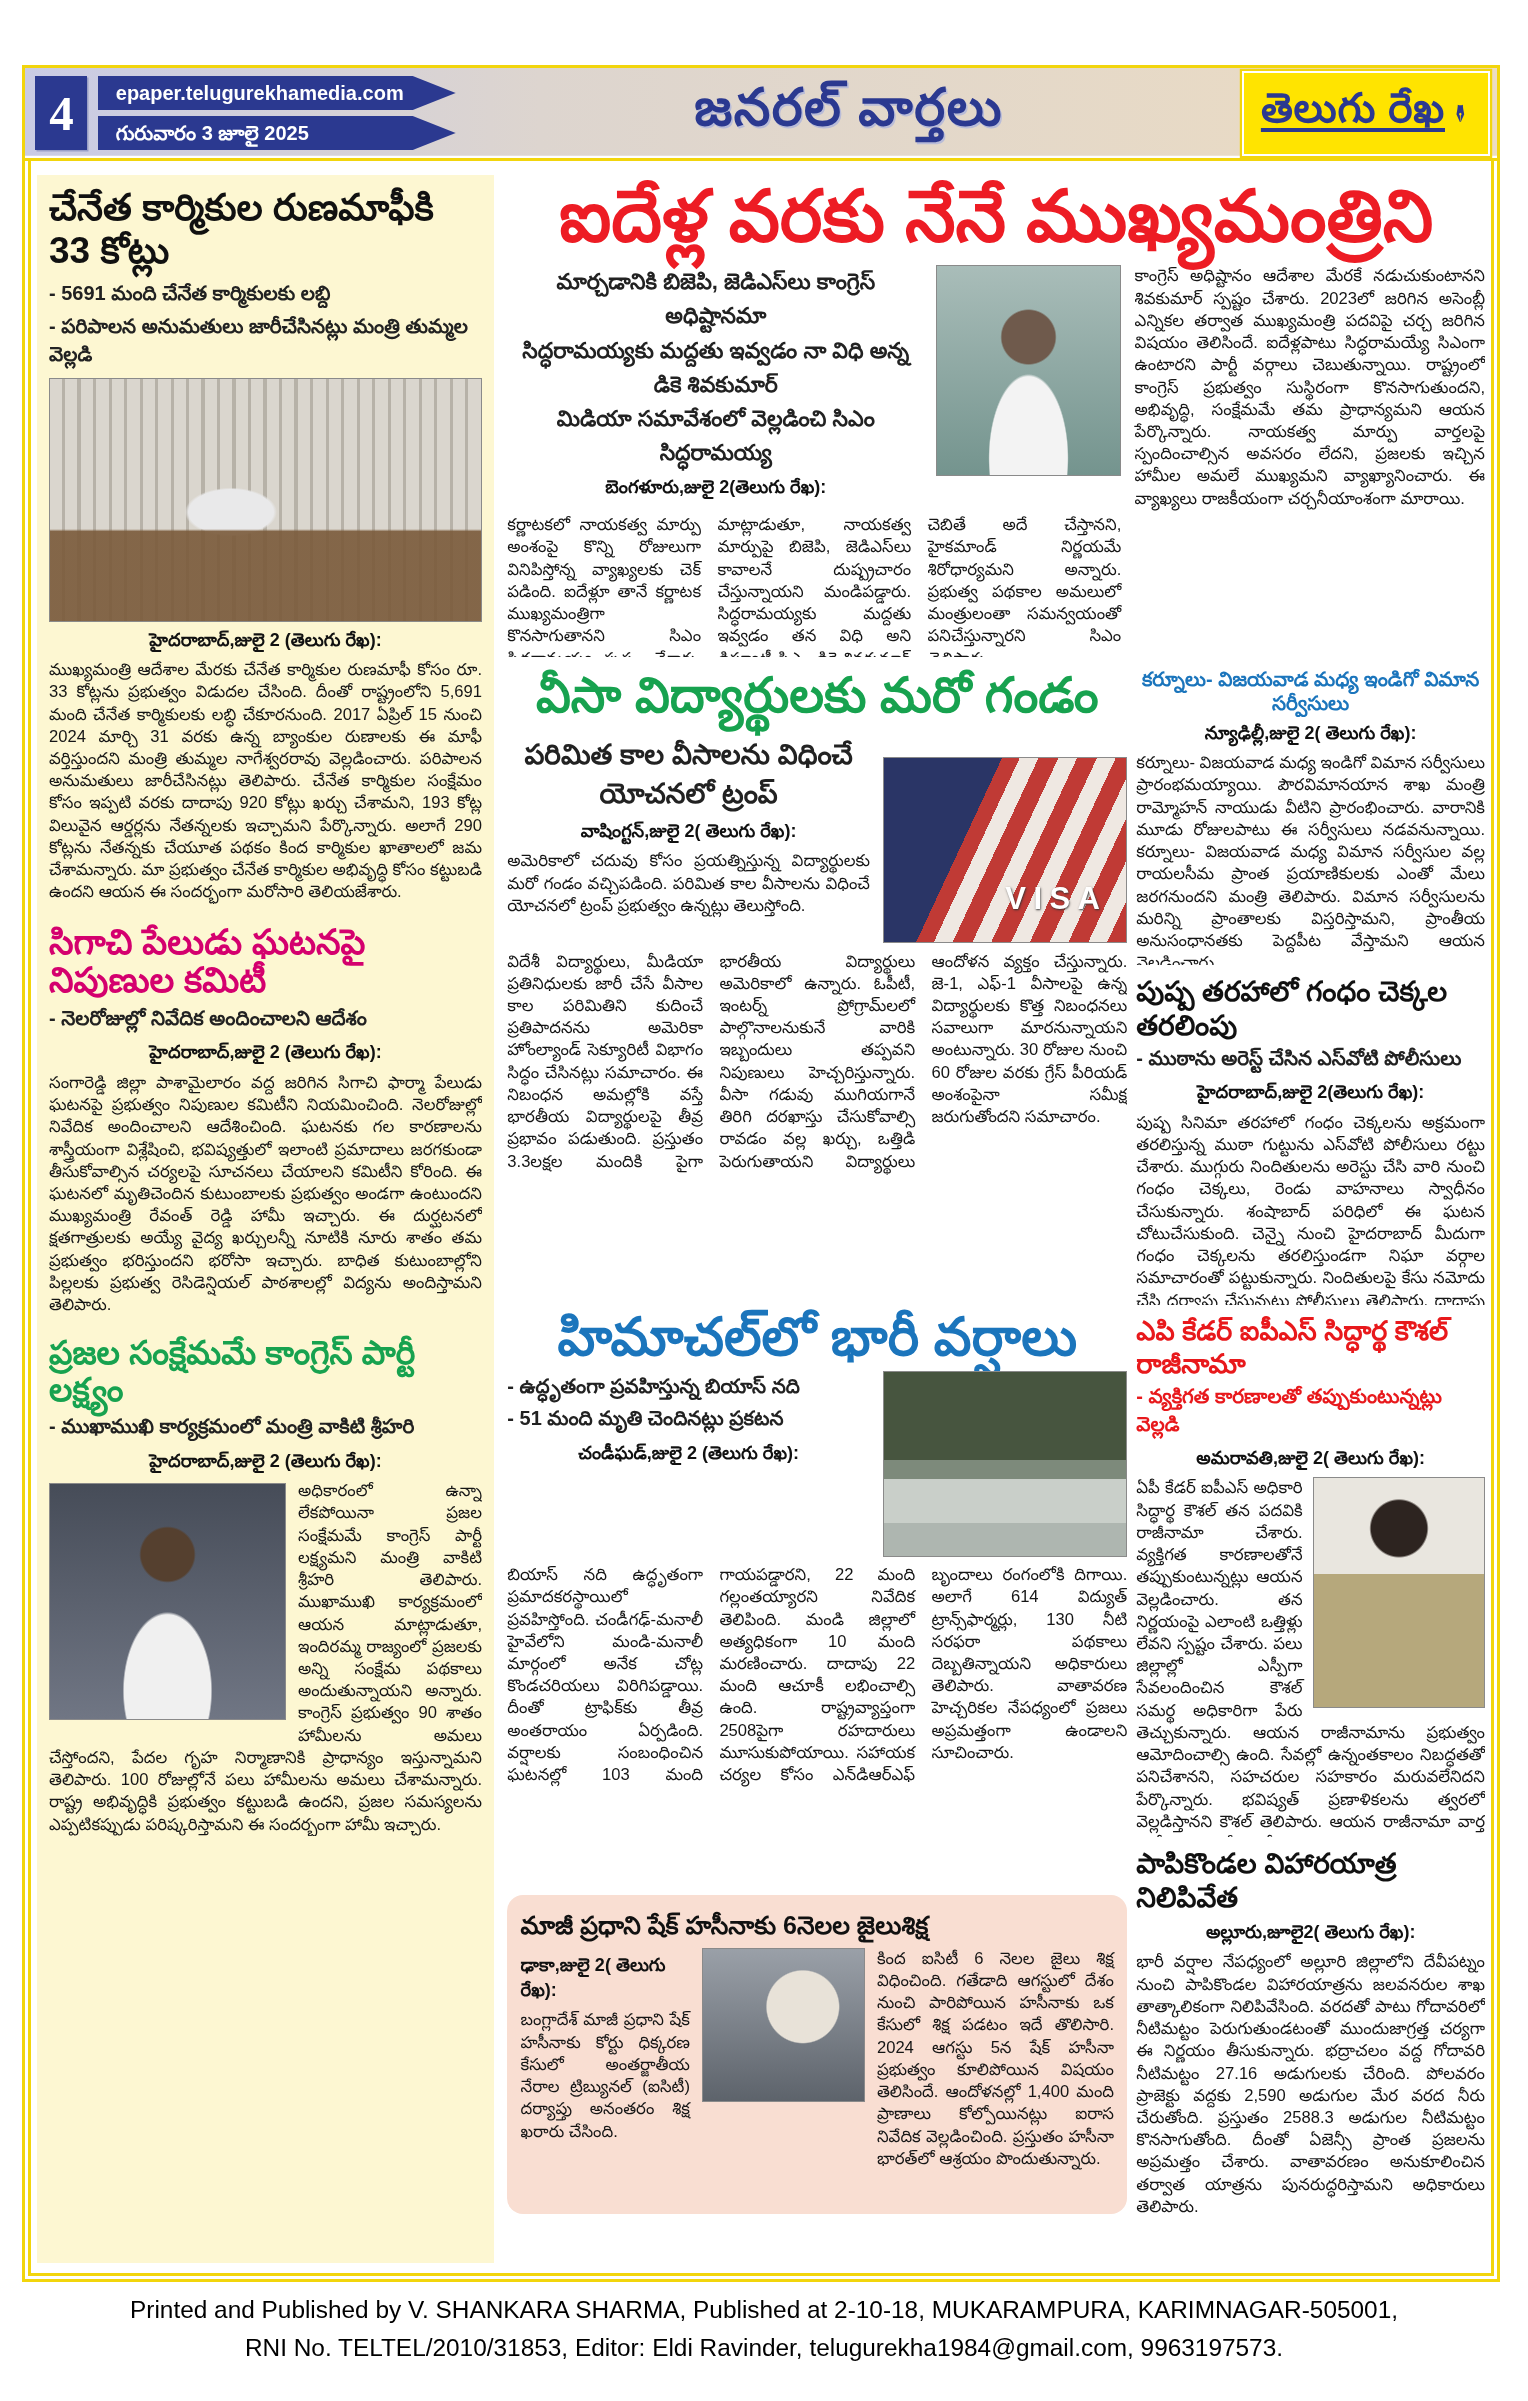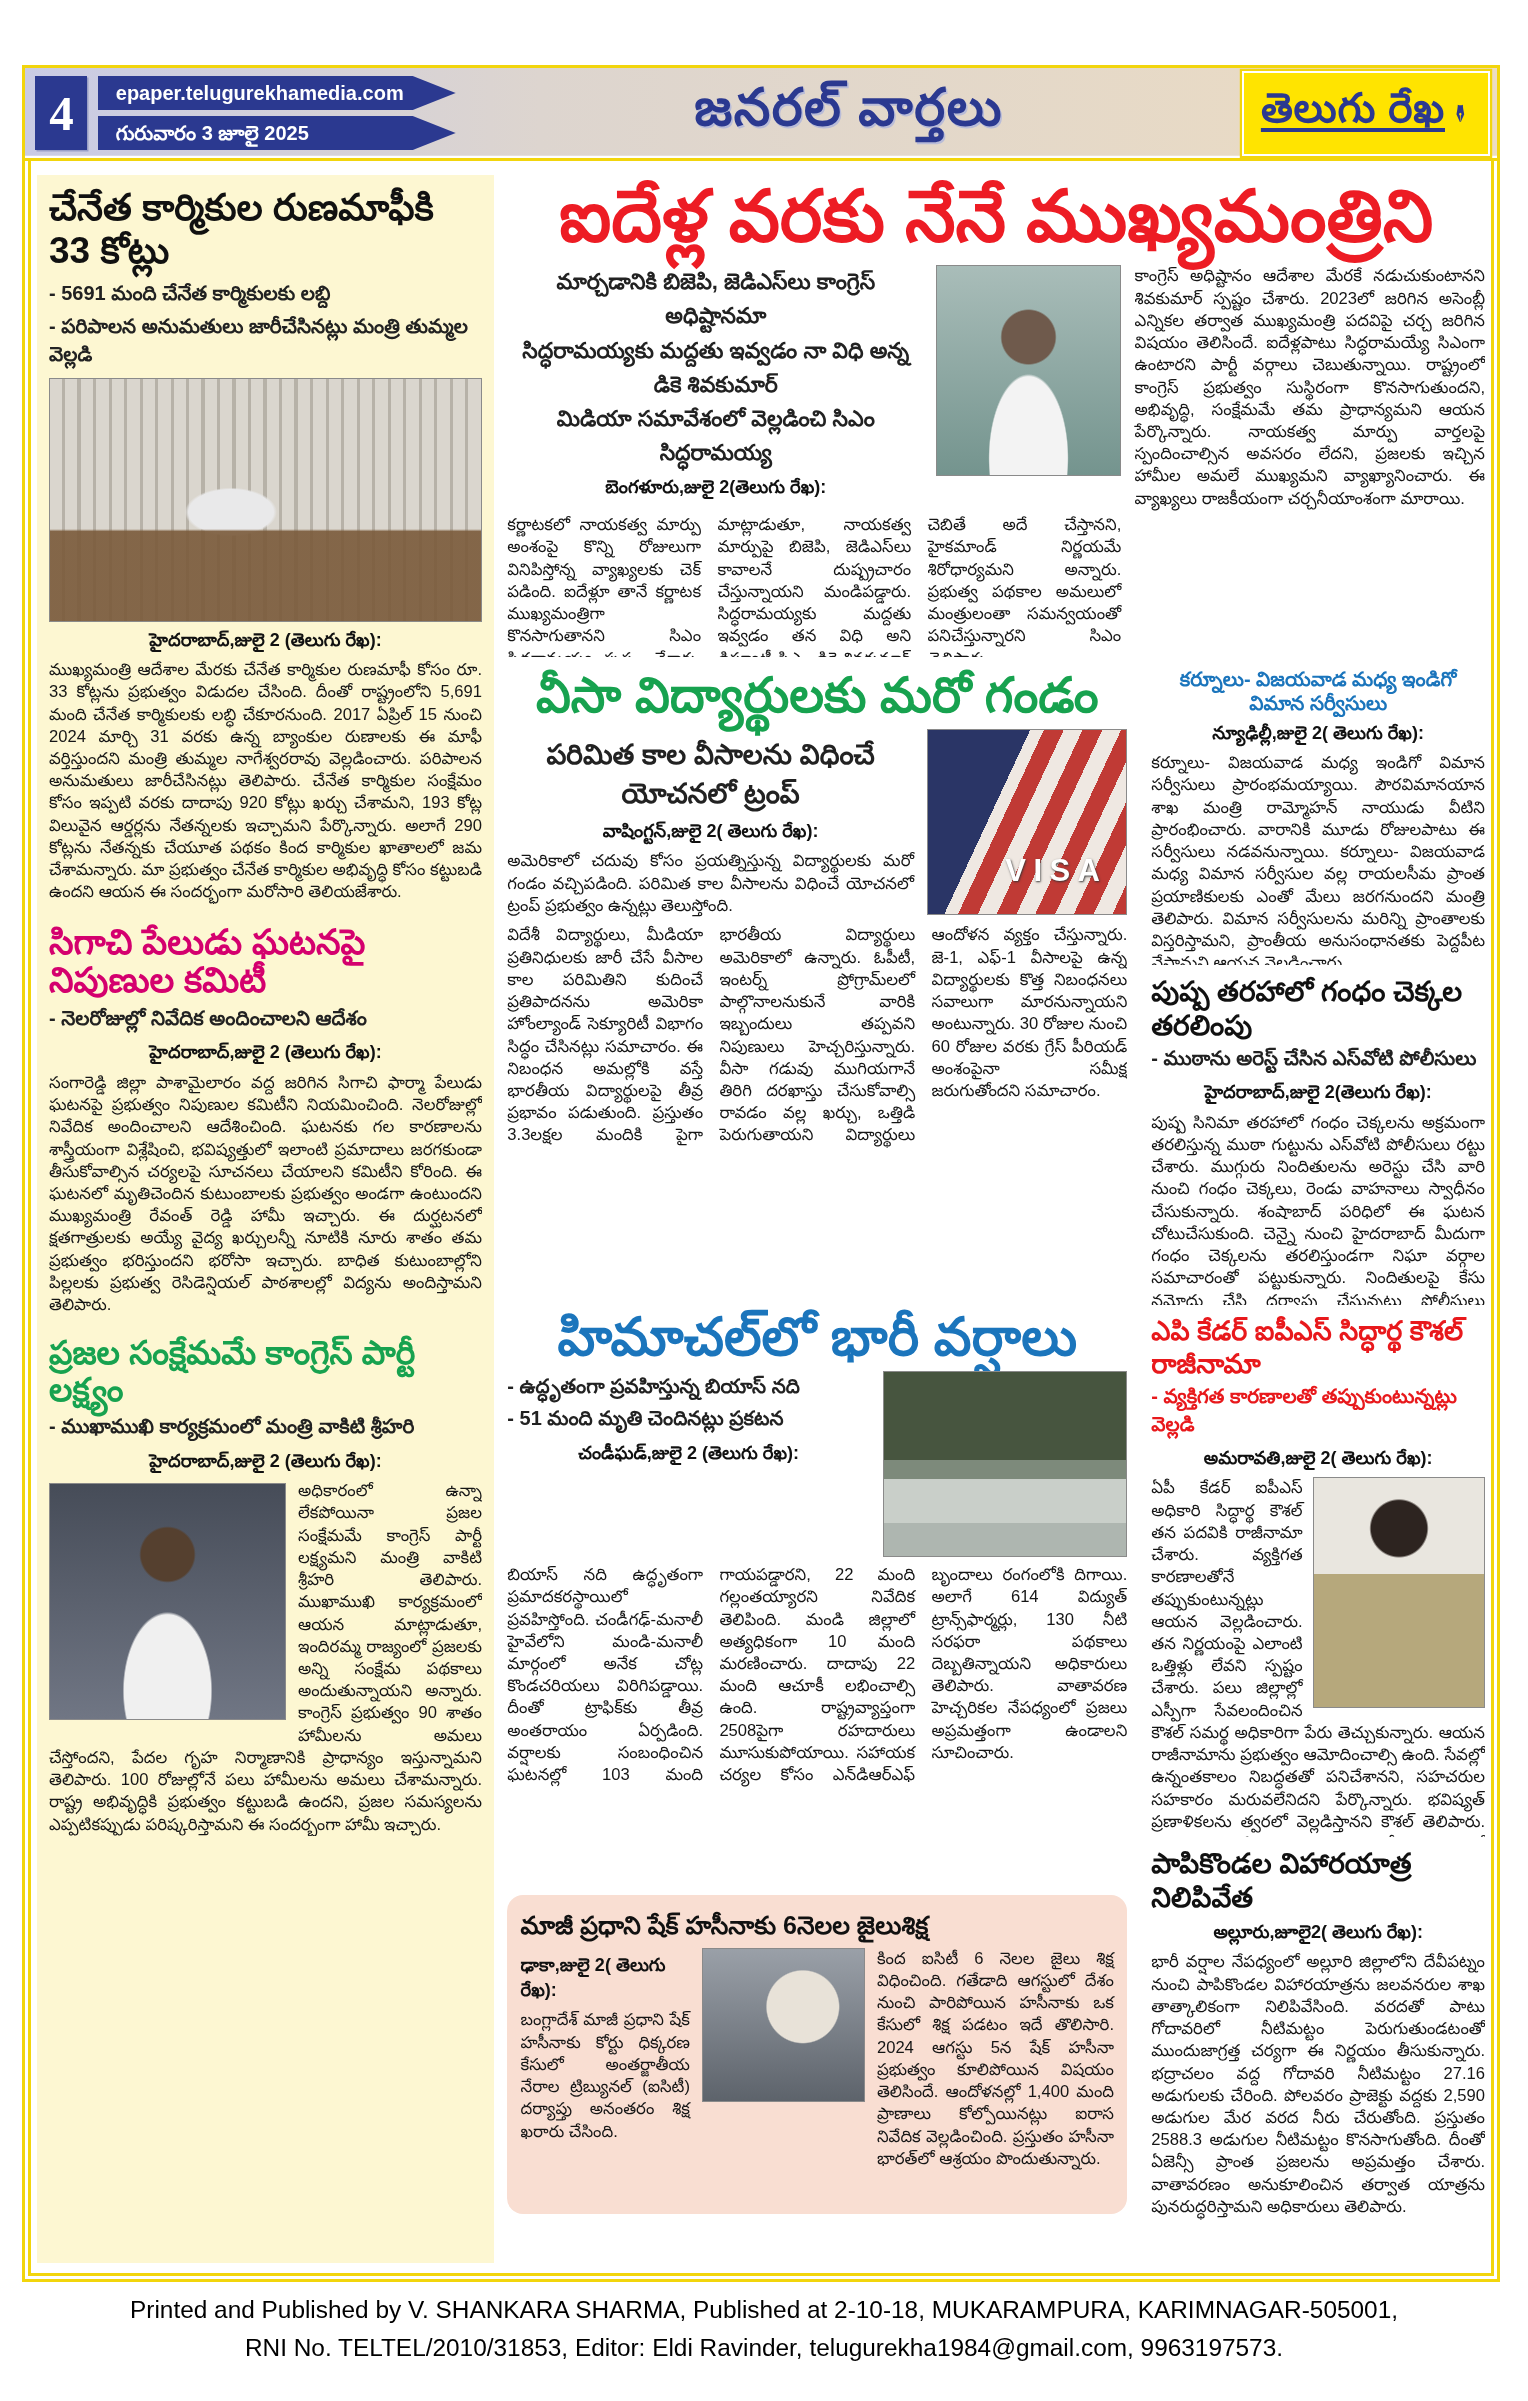--- a/index.html
+++ b/index.html
@@ -25,21 +25,21 @@
                  text-shadow:1.5px 1.5px 0 #b9bcd8;letter-spacing:1.5px;}
   .logo-box{width:244px;height:81px;background:#ffe400;display:flex;align-items:center;justify-content:center;
             border:2.2px solid #fff;box-shadow:0 0 0 2.2px #f2d50c;}
   .logo-text{color:#2b3990;font-weight:bold;font-size:41px;text-decoration:underline;
              text-decoration-thickness:3.7px;text-underline-offset:6px;letter-spacing:0.7px;}
   .logo-pen{font-size:25px;color:#2b3990;margin-left:4.4px;transform:rotate(90deg);}
   
   .content{display:flex;gap:13.3px;padding:14px 12px;box-sizing:border-box;height:2116px;overflow:hidden;}
   .col-left{width:457px;flex:none;background:#fdf7d2;padding:12px 12px 7.4px;box-sizing:border-box;overflow:hidden;}
   .col-rest{flex:1;display:flex;flex-direction:column;overflow:hidden;}
-  .row-split{display:flex;gap:24px;}
+  .row-split{display:flex;gap:9px;}
   .center-col{width:620px;flex:none;display:flex;flex-direction:column;overflow:hidden;}
   .right-col{flex:1;display:flex;flex-direction:column;overflow:hidden;}
   
   .hl-left{font-size:37px;font-weight:bold;color:#111;line-height:1.15;margin:0 0 10.4px;}
   .bullet{font-size:20px;font-weight:bold;color:#222;margin:4.4px 0;}
   .bullet-red{color:#e8191c;}
   .dateline{font-weight:bold;font-size:18px;text-align:center;margin:7.4px 0 4.4px;color:#111;}
   .body-txt{font-size:16.6px;line-height:1.34;text-align:justify;color:#151515;}
   .cols3{column-count:3;column-gap:16.3px;}
   .hl-main{font-size:72px;font-weight:bold;color:#ed1c24;text-align:center;line-height:1.05;margin:4.4px 0 10.4px;}
@@ -56,23 +56,23 @@
   
   .photo{border:0.7px solid #8a8a8a;box-sizing:border-box;}
   .ph-desk{width:100%;height:244px;margin:7.4px 0;
     background:linear-gradient(to bottom,rgba(0,0,0,0) 62%,rgba(122,90,58,.9) 63%),
       radial-gradient(ellipse at 42% 55%,#e9e9ea 0 12%,rgba(0,0,0,0) 13%),
       repeating-linear-gradient(90deg,#dad6ce 0 12px,#b7b2a8 12px 15.5px);}
   .ph-dk{width:185px;height:211px;flex:none;
     background:radial-gradient(ellipse at 50% 92%,#f3f3f3 0 30%,rgba(0,0,0,0) 31%),
       radial-gradient(circle at 50% 34%,#6f5a4c 0 16%,rgba(0,0,0,0) 17%),
       linear-gradient(180deg,#a9bdb9 0%,#74948e 100%);}
-  .ph-flag{width:200px;height:186px;flex:none;position:relative;
+  .ph-flag{width:244px;height:186px;flex:none;position:relative;
     background:linear-gradient(115deg,#2a3566 0 36%,rgba(0,0,0,0) 36%),
-      repeating-linear-gradient(115deg,#c03a35 0 18px,#efe8e2 18px 35px);}
+      repeating-linear-gradient(115deg,#c03a35 0 18px,#efe8e2 18px 35px);margin-top:28px;}
   .flag-visa{position:absolute;right:19px;bottom:25px;color:#fff;font-weight:bold;font-size:31px;
     letter-spacing:7.4px;text-shadow:0.7px 0.7px 2.2px #333;}
   .ph-river{width:244px;height:186px;flex:none;
     background:linear-gradient(180deg,#47553f 0 48%,#7d8a7b 48% 58%,#c9cfc9 58% 82%,#aeb6b0 82%);}
   .ph-hasina{width:163px;height:154px;flex:none;
     background:radial-gradient(circle at 62% 38%,#e8e2d8 0 26%,rgba(0,0,0,0) 27%),
       linear-gradient(180deg,#9aa0a8 0%,#5d636b 100%);}
   .ph-officer{width:172px;height:231px;float:right;margin:0 0 6px 10.4px;
     background:radial-gradient(circle at 50% 22%,#2d2420 0 14%,rgba(0,0,0,0) 15%),
       linear-gradient(180deg,#e9e6df 0 42%,#b6a87c 42%);}

